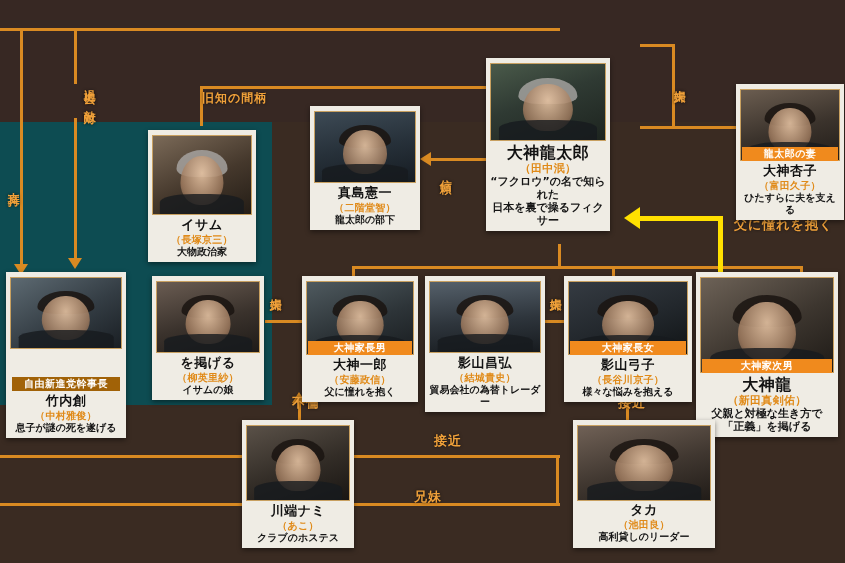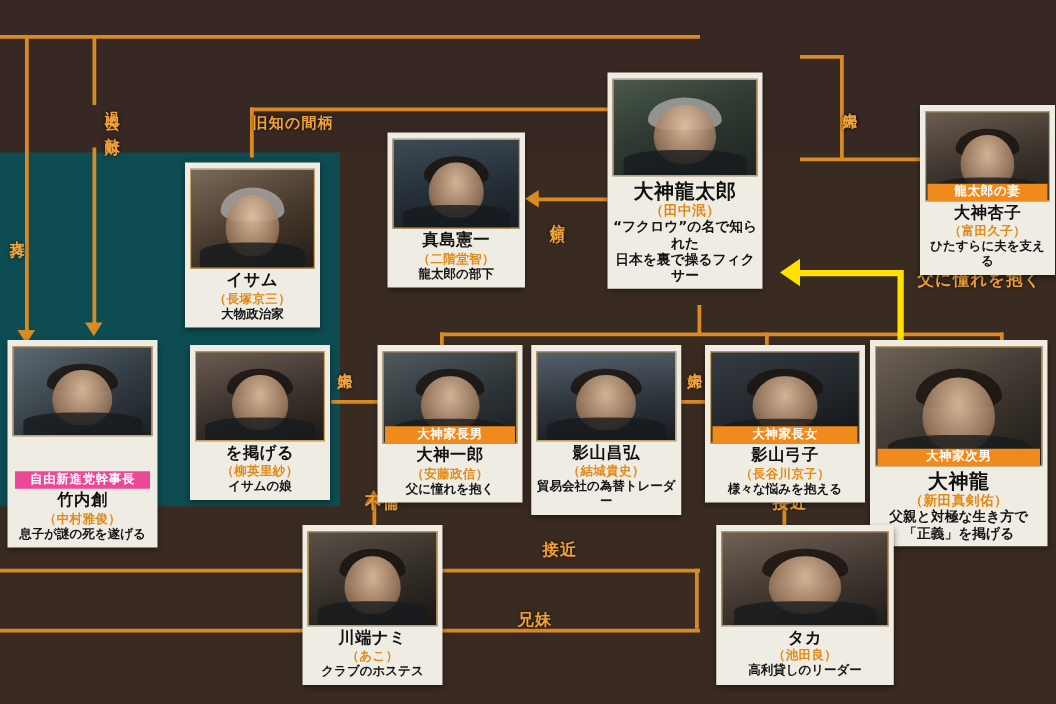--- a/index.html
+++ b/index.html
@@ -78,21 +78,21 @@
     font-size:10px;
     font-weight:bold;
     line-height:14px;
     margin:-14px 2px 0 2px;
     position:relative;
     z-index:3;
     letter-spacing:.5px;
     white-space:nowrap;
     overflow:hidden;
   }
-  .card .role.teal{background:#ec4899;margin-top:28px;}
+  .card .role.teal{background:#a16207;margin-top:28px;}
   .card .cname{
     color:#121212;
     font-weight:bold;
     font-size:13px;
     line-height:16px;
     margin-top:2px;
     letter-spacing:.5px;
   }
   .card .actor{
     color:#e08a18;

